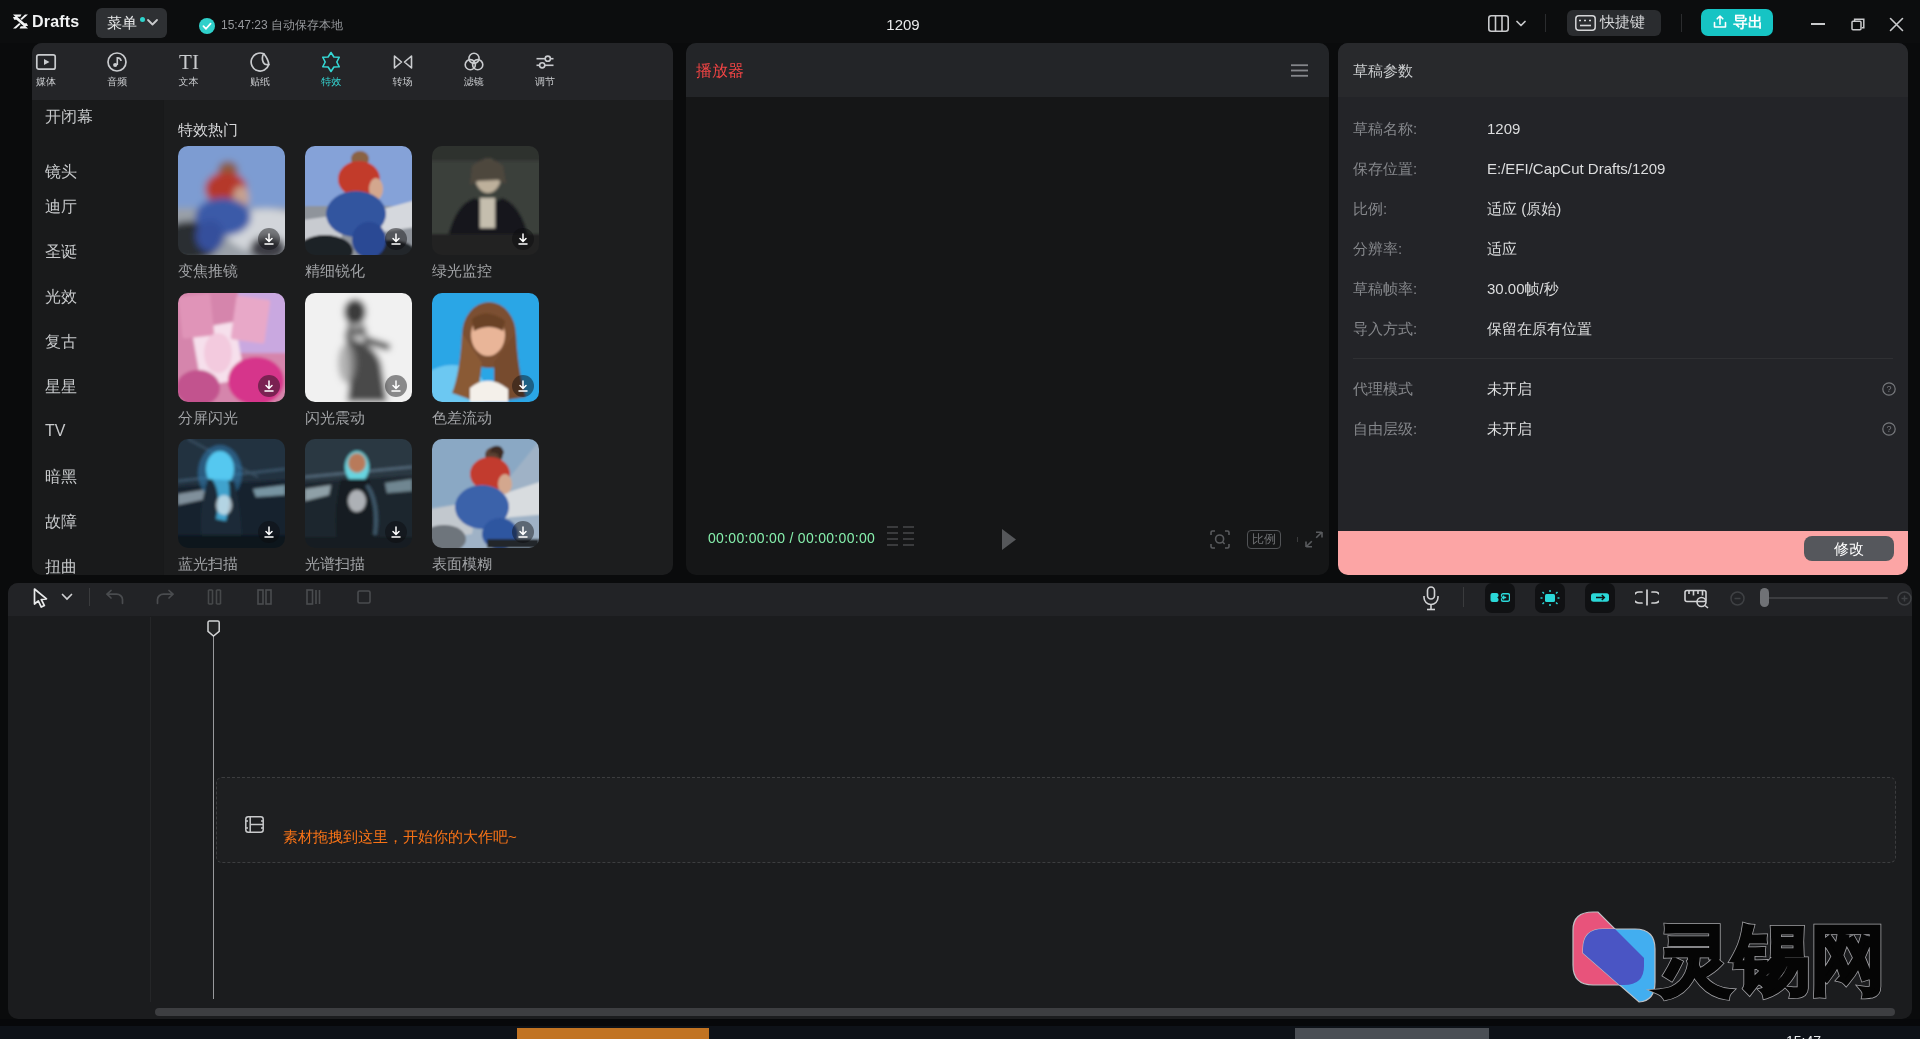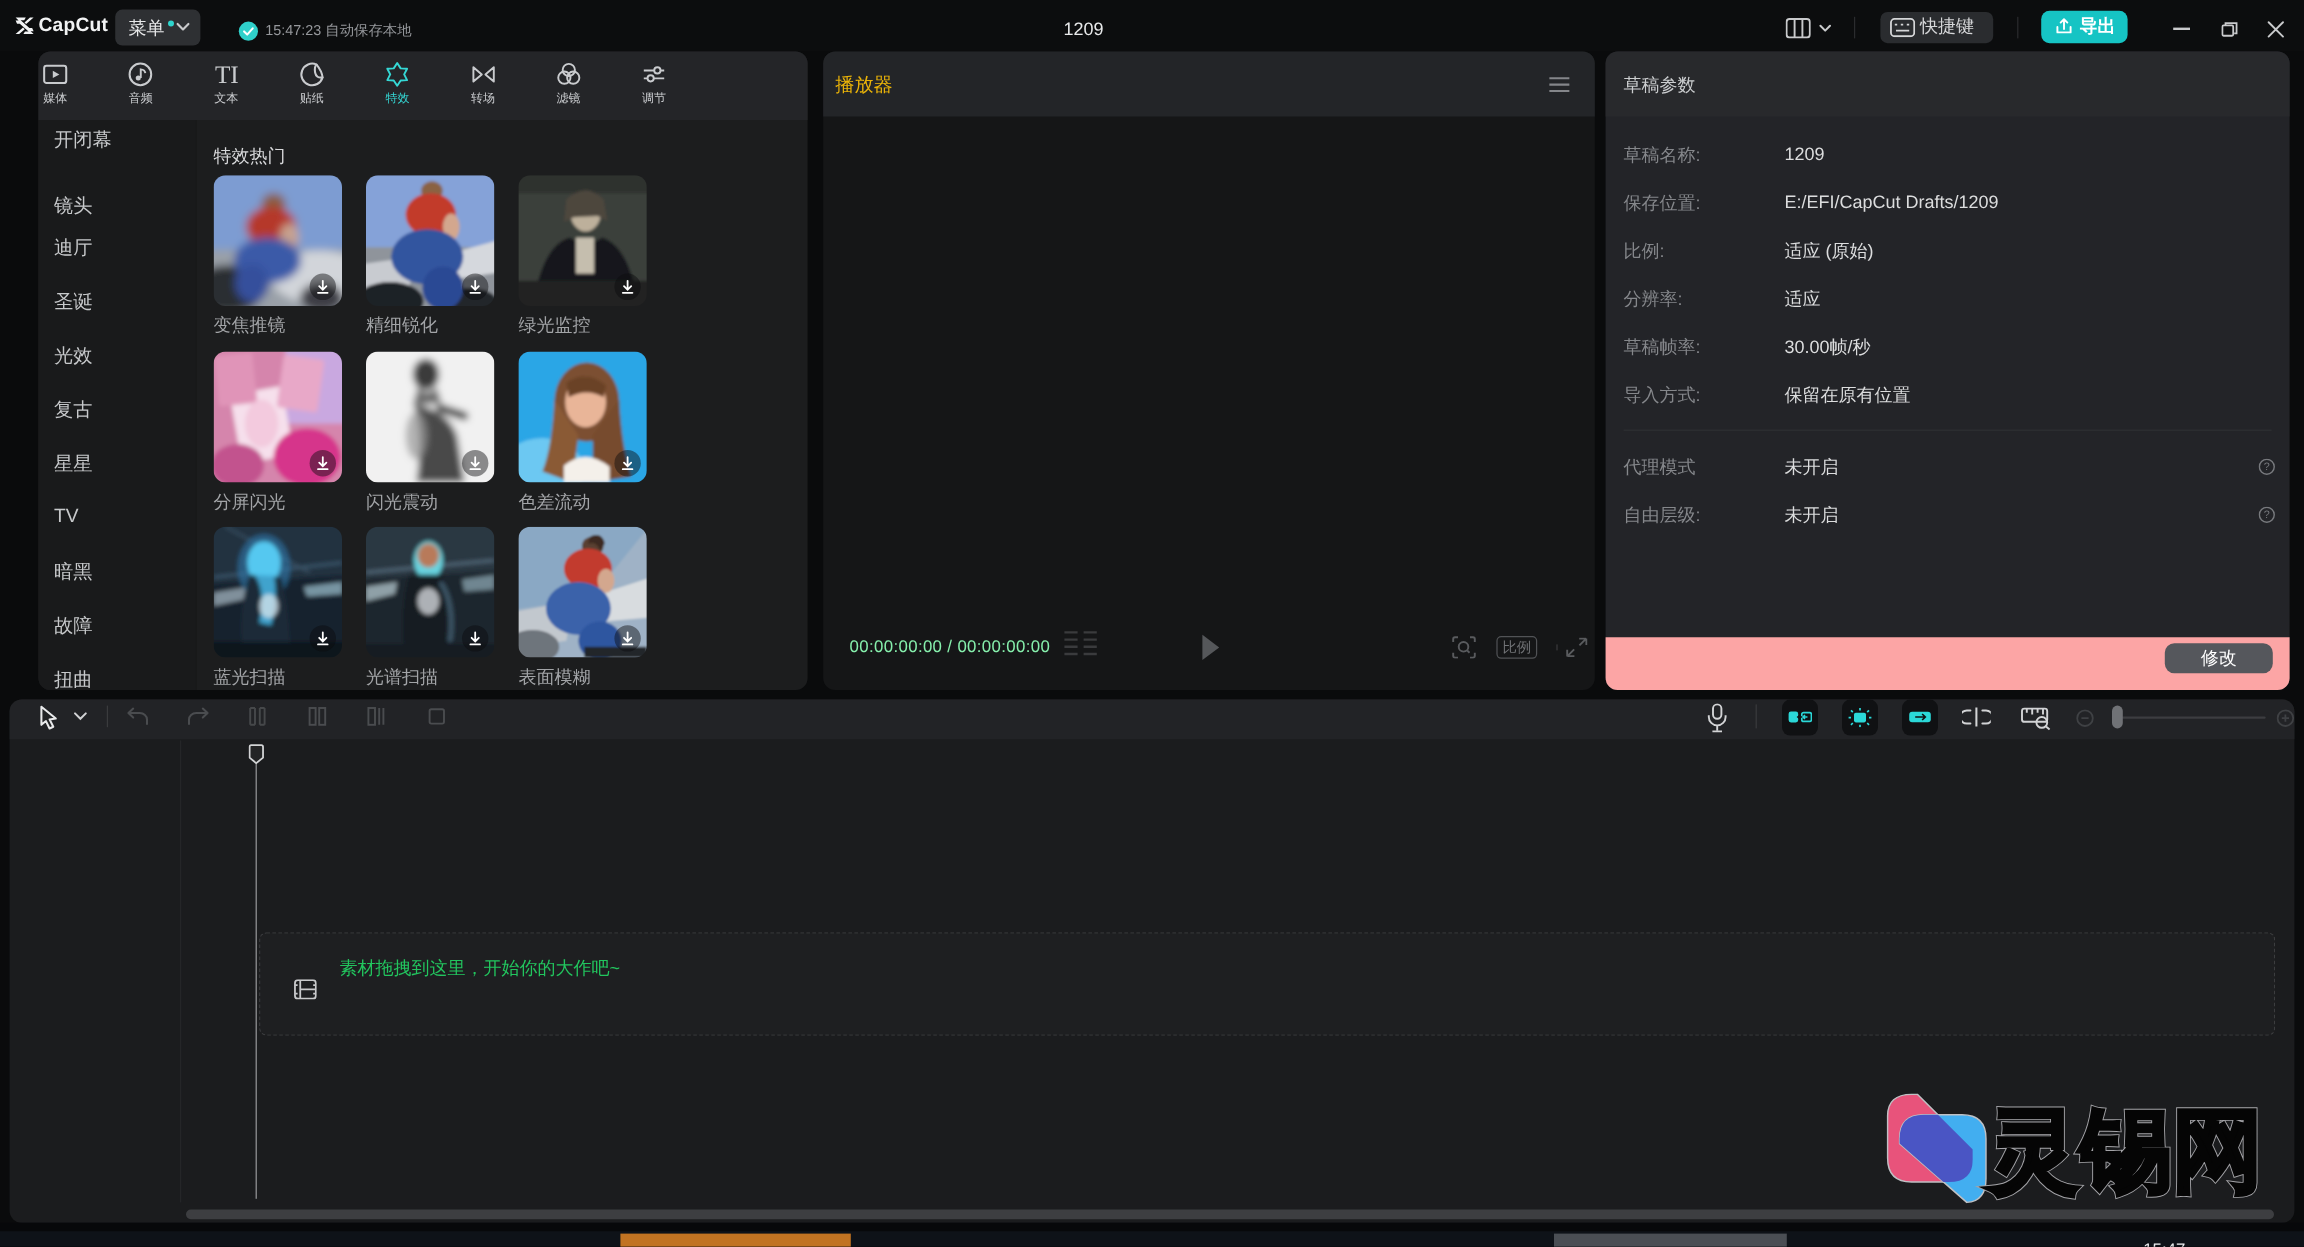--- a/index.html
+++ b/index.html
@@ -35,39 +35,39 @@
   .cat { position:absolute; left:13px; color:#c7c9cb; font-size:16px; }
   #catdiv { position:absolute; left:131px; top:57px; width:1px; height:475px; background:#18191a; }
   #fxtitle { position:absolute; left:146px; top:78px; color:#d8d9db; font-size:15px; }
   .thumb { position:absolute; width:107px; height:109px; border-radius:10px; overflow:hidden; }
   .badge { position:absolute; right:5px; bottom:5px; width:22px; height:22px; border-radius:50%; background:rgba(12,12,14,.45); }
   .badge svg { position:absolute; left:4px; top:4px; }
   .tlabel { position:absolute; color:#a2a4a7; font-size:15px; }
 
   #playerpanel { left:686px; top:43px; width:643px; height:532px; background:#151617; border-radius:10px; }
   #playerhead { position:absolute; left:0; top:0; width:100%; height:54px; background:#232528; border-radius:10px 10px 0 0; }
-  #playerhead .t { position:absolute; left:10px; top:18px; color:#eab308; font-size:16px;text-align:center; }
+  #playerhead .t { position:absolute; left:10px; top:18px; color:#ef4444; font-size:16px;text-align:center; }
   #ptime { position:absolute; left:22px; top:487px; color:#86efac; font-size:14px; letter-spacing:0.3px; }
 
   #rightpanel { left:1338px; top:43px; width:570px; height:532px; background:#232428; border-radius:10px; }
   #righthead { position:absolute; left:0; top:0; width:100%; height:54px; background:#28292c; border-radius:10px 10px 0 0; }
   #righthead .t { position:absolute; left:15px; top:19px; color:#cbcdcf; font-size:15px; }
   .prow { position:absolute; left:15px; font-size:15px; color:#85878b; }
   .pval { position:absolute; left:149px; font-size:15px; color:#dcddde; }
   #rpsep { position:absolute; left:15px; top:315px; width:540px; height:1px; background:#2f3033; }
   #rfoot { position:absolute; left:0; top:488px; width:100%; height:44px; background:#fca5a5; border-radius:0 0 10px 10px; }
   #modbtn { position:absolute; right:14px; top:5px; width:90px; height:25px; background:#55575c; border-radius:8px; color:#fff; font-size:15px; text-align:center; line-height:25px; }
 
   
   #bigpanel { left:8px; top:583px; width:1904px; height:436px; background:#1b1c1e; border-radius:10px; }
   #toolstrip { position:absolute; left:0; top:0; width:100%; height:33px; background:#222326; border-radius:10px 10px 0 0; }
   #tl-vline { position:absolute; left:142px; top:34px; width:1px; height:385px; background:#252628; }
   #playline { position:absolute; left:205px; top:53px; width:1px; height:363px; background:#98999c; }
   #dropzone { position:absolute; left:208px; top:194px; width:1680px; height:86px; background:#1e1f21; border:1px dashed #3c3d3f; border-radius:6px; }
-  #dropzone .t { position:absolute; left:66px; top:20px; color:#22c55e; font-size:15px; }
+  #dropzone .t { position:absolute; left:66px; top:50px; color:#f97316; font-size:15px; }
   #hscroll { position:absolute; left:147px; top:425px; width:1740px; height:8px; border-radius:4px; background:#3d3e41; }
 
   
   #botbar { left:0; top:1019px; width:1920px; height:20px; background:#07080a; }
   #botbar .bar { position:absolute; top:7px; height:13px; background:#0e1218; left:0; width:1920px; }
   #botorange { position:absolute; left:517px; top:9px; width:192px; height:11px; background:#c17322; }
   #botgray { position:absolute; left:1295px; top:9px; width:194px; height:11px; background:#4a4e54; }
   #bottime { position:absolute; left:1786px; top:14px; color:#e8eaec; font-size:14px; }
 
   
@@ -77,21 +77,21 @@
 </style>
 </head>
 <body>
 
 <div id="topbar" class="abs"></div>
 <div id="logo" class="abs">
 <svg width="17" height="15" viewBox="0 0 17 15">
       <path fill="#f2f3f4" d="M1,0.6 H9.5 L8.2,2.8 H5.2 L12.5,9.3 H14.8 L16,12 H13.5 L16,14.4 H7.5 L8.8,12.2 H11.8 L4.5,5.7 H2.2 L1,3 H3.5 Z M16,0.6 L9.8,6 L8.4,4.7 L13,0.6 Z M1,14.4 L7.2,9 L8.6,10.3 L4,14.4 Z"></path>
     </svg>
 </div>
-<div id="logotxt" class="abs">CapCut</div>
+<div id="logotxt" class="abs">Drafts</div>
 <div id="menubtn" class="abs">
     <span class="t">菜单</span>
     <span class="dot"></span>
 <svg style="position:absolute;left:50px;top:10px" width="13" height="9" viewBox="0 0 13 9">
       <path d="M2,2 L6.5,6.5 L11,2" stroke="#c9cacc" stroke-width="1.8" fill="none" stroke-linecap="round" stroke-linejoin="round"></path>
     </svg>
 </div>
 <div id="saveck" class="abs">
     <svg width="16" height="16" viewBox="0 0 16 16">
       <path d="M4.4,8.2 L7,10.8 L11.6,5.6" stroke="#fff" stroke-width="1.7" fill="none" stroke-linecap="round" stroke-linejoin="round"></path>

